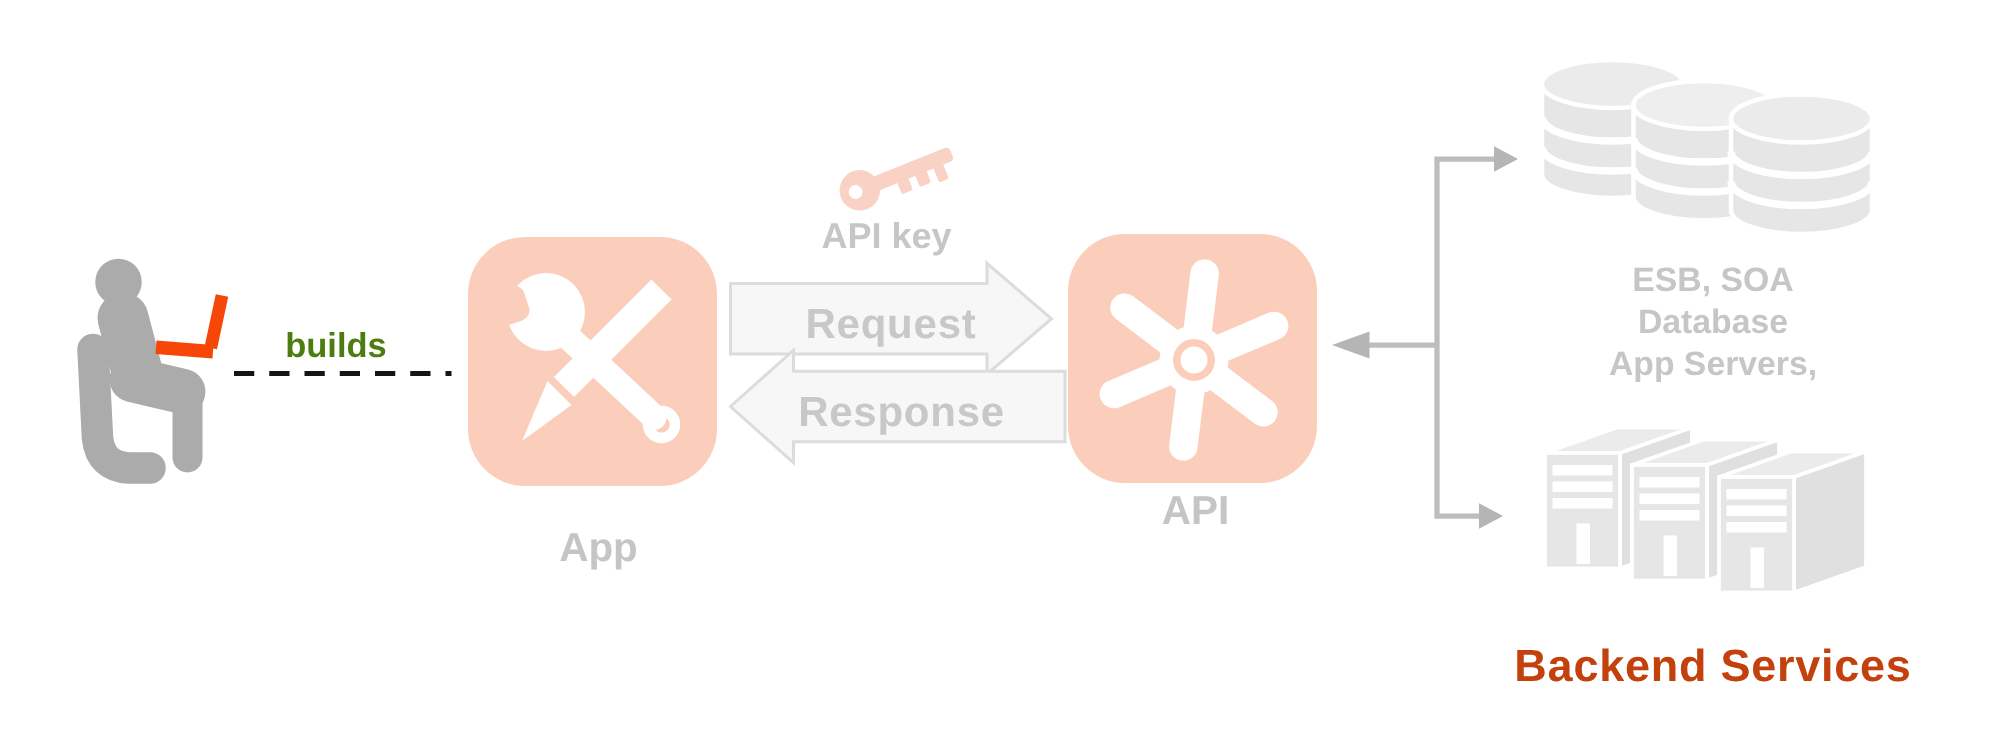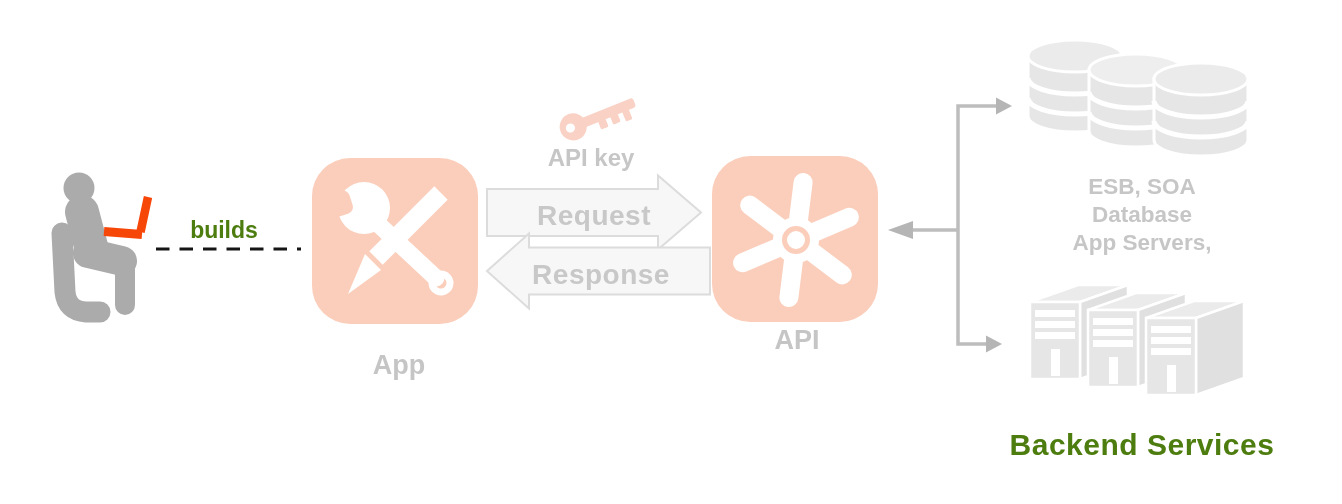--- a/index.html
+++ b/index.html
@@ -8,21 +8,21 @@
     font-family:"Liberation Sans","DejaVu Sans",sans-serif;
   }
   .stage svg.layer{position:absolute;left:0;top:0;}
   .label{position:absolute;transform:translateX(-50%);white-space:nowrap;font-weight:bold;}
   .label-black{color:#4d7c0f;font-size:23px;}
   .label-gray{color:#C6C6C6;}
   .icon-caption{font-size:27px;color:#C5C5C5;}
   .arrow-label{font-size:28px;color:#C8C8C8;letter-spacing:.5px;}
   .apikey-caption{font-size:24px;}
   .esb-caption{font-size:22.5px;line-height:28px;text-align:center;}
-  .backend-caption{font-size:30px;color:#4d7c0f;letter-spacing:.5px;}
+  .backend-caption{font-size:30px;color:#c2410c;letter-spacing:.5px;}
   .app-tile{
     position:absolute;width:166px;height:166px;border-radius:38px;background:#FBCEBB;
   }
 </style>
 </head>
 <body>
 
 <div class="stage">
 
   <svg class="layer" width="1342" height="504" viewBox="0 0 1342 504">

